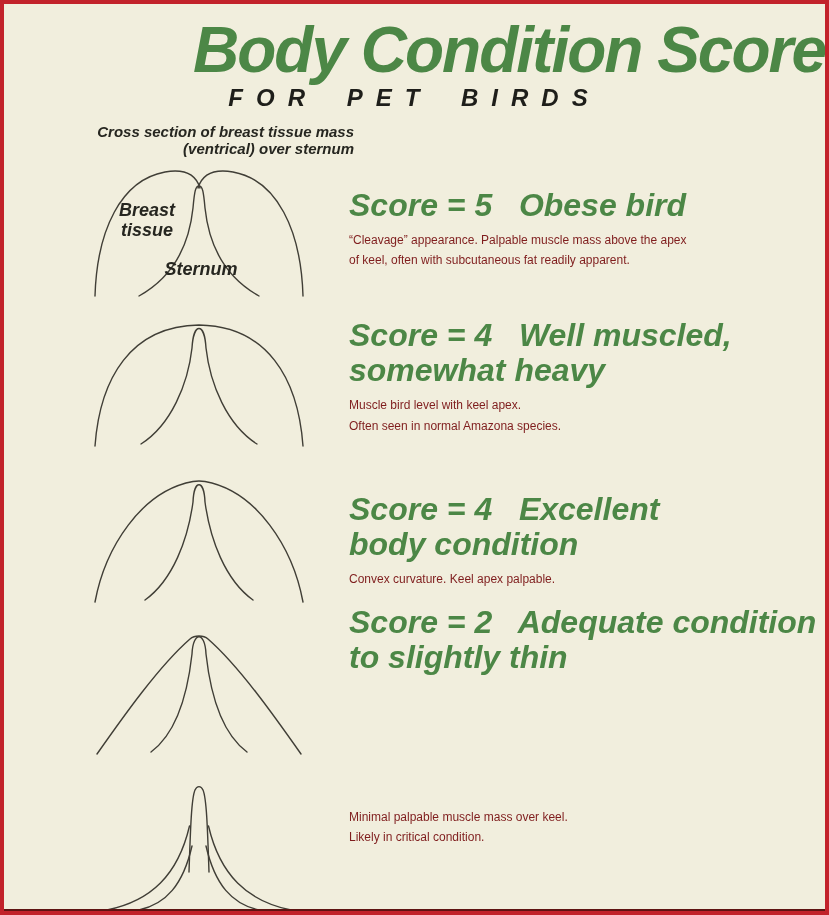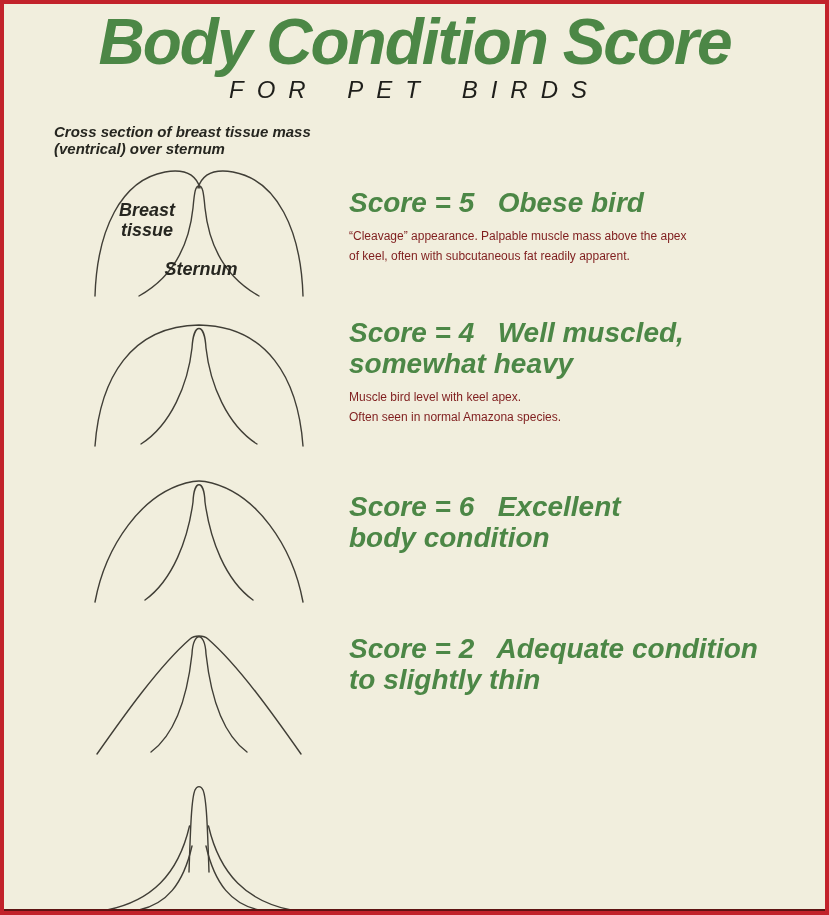--- a/index.html
+++ b/index.html
@@ -10,57 +10,57 @@
     background:#f1eedd;
     border:4px solid #c2222a;
     overflow:hidden;
     font-family:"Liberation Sans", sans-serif;
   }
   .poster::after{ 
     content:""; position:absolute; left:0; right:0; bottom:0; height:2px;
     background:#5f1412;
   }
   .title {
-    margin:0; padding-top:6px;
-    text-align:center;
+    margin:0; padding-top:14px;
+    text-align:right;
     font-style:italic; font-weight:bold;
     font-size:64px; line-height:1.0;
     letter-spacing:-2px;
     color:#4c8746;
   }
   .subtitle {
     margin:2px 0 0 0;
     text-align:center;
-    font-style:italic; font-weight:normal;
+    font-style:italic; font-weight:bold;
     font-size:24px;
     letter-spacing:13px; word-spacing:9px;
     color:#1e1e1a;
   }
   .caption {
     position:absolute; left:50px; top:119px; width:300px;
-    text-align:left;
+    text-align:right;
     font-style:italic; font-weight:bold;
     font-size:15px; line-height:1.15;
     color:#262620;
     white-space:pre-wrap;
   }
   .diagram { position:absolute; left:55px; width:280px; height:140px; }
   .d1{ top:154px; } .d2{ top:304px; } .d3{ top:460px; } .d4{ top:612px; } .d5{ top:768px; }
   .diagram path { fill:none; stroke:#403e36; stroke-width:1.4; stroke-linecap:round; }
   .diagram text {
     font-family:"Liberation Sans", sans-serif;
     font-style:italic; font-weight:bold;
     font-size:18px; fill:#262620;
   }
   .sec { position:absolute; left:345px; width:480px; }
-  .s1{ top:184px; } .s2{ top:314px; } .s3{ top:488px; } .s4{ top:630px; } .s5{ top:796px; }
+  .s1{ top:184px; } .s2{ top:314px; } .s3{ top:488px; } .s4{ top:601px; } .s5{ top:796px; }
   .sec h2 {
     margin:0;
     font-style:italic; font-weight:bold;
-    font-size:28px; line-height:1.1;
+    font-size:32px; line-height:1.1;
     color:#4c8746;
     white-space:pre-wrap;
   }
   .sec p {
     margin:7px 0 0 0;
     font-size:12px; line-height:1.68;
     color:#7f1d1d;
     white-space:pre-wrap;
   }
 </style>
@@ -111,25 +111,28 @@
   </div>
 
   <div class="sec s2">
     <h2>Score = 4   Well muscled,
 somewhat heavy</h2>
     <p>Muscle bird level with keel apex.
 Often seen in normal Amazona species.</p>
   </div>
 
   <div class="sec s3">
-    <h2>Score = 6   Excellent
+    <h2>Score = 4   Excellent
 body condition</h2>
+    <p>Convex curvature. Keel apex palpable.</p>
   </div>
 
   <div class="sec s4">
     <h2>Score = 2   Adequate condition
 to slightly thin</h2>
   </div>
 
   <div class="sec s5">
+    <p>Minimal palpable muscle mass over keel.
+Likely in critical condition.</p>
   </div>
 
 </div>
 
 </body></html>

